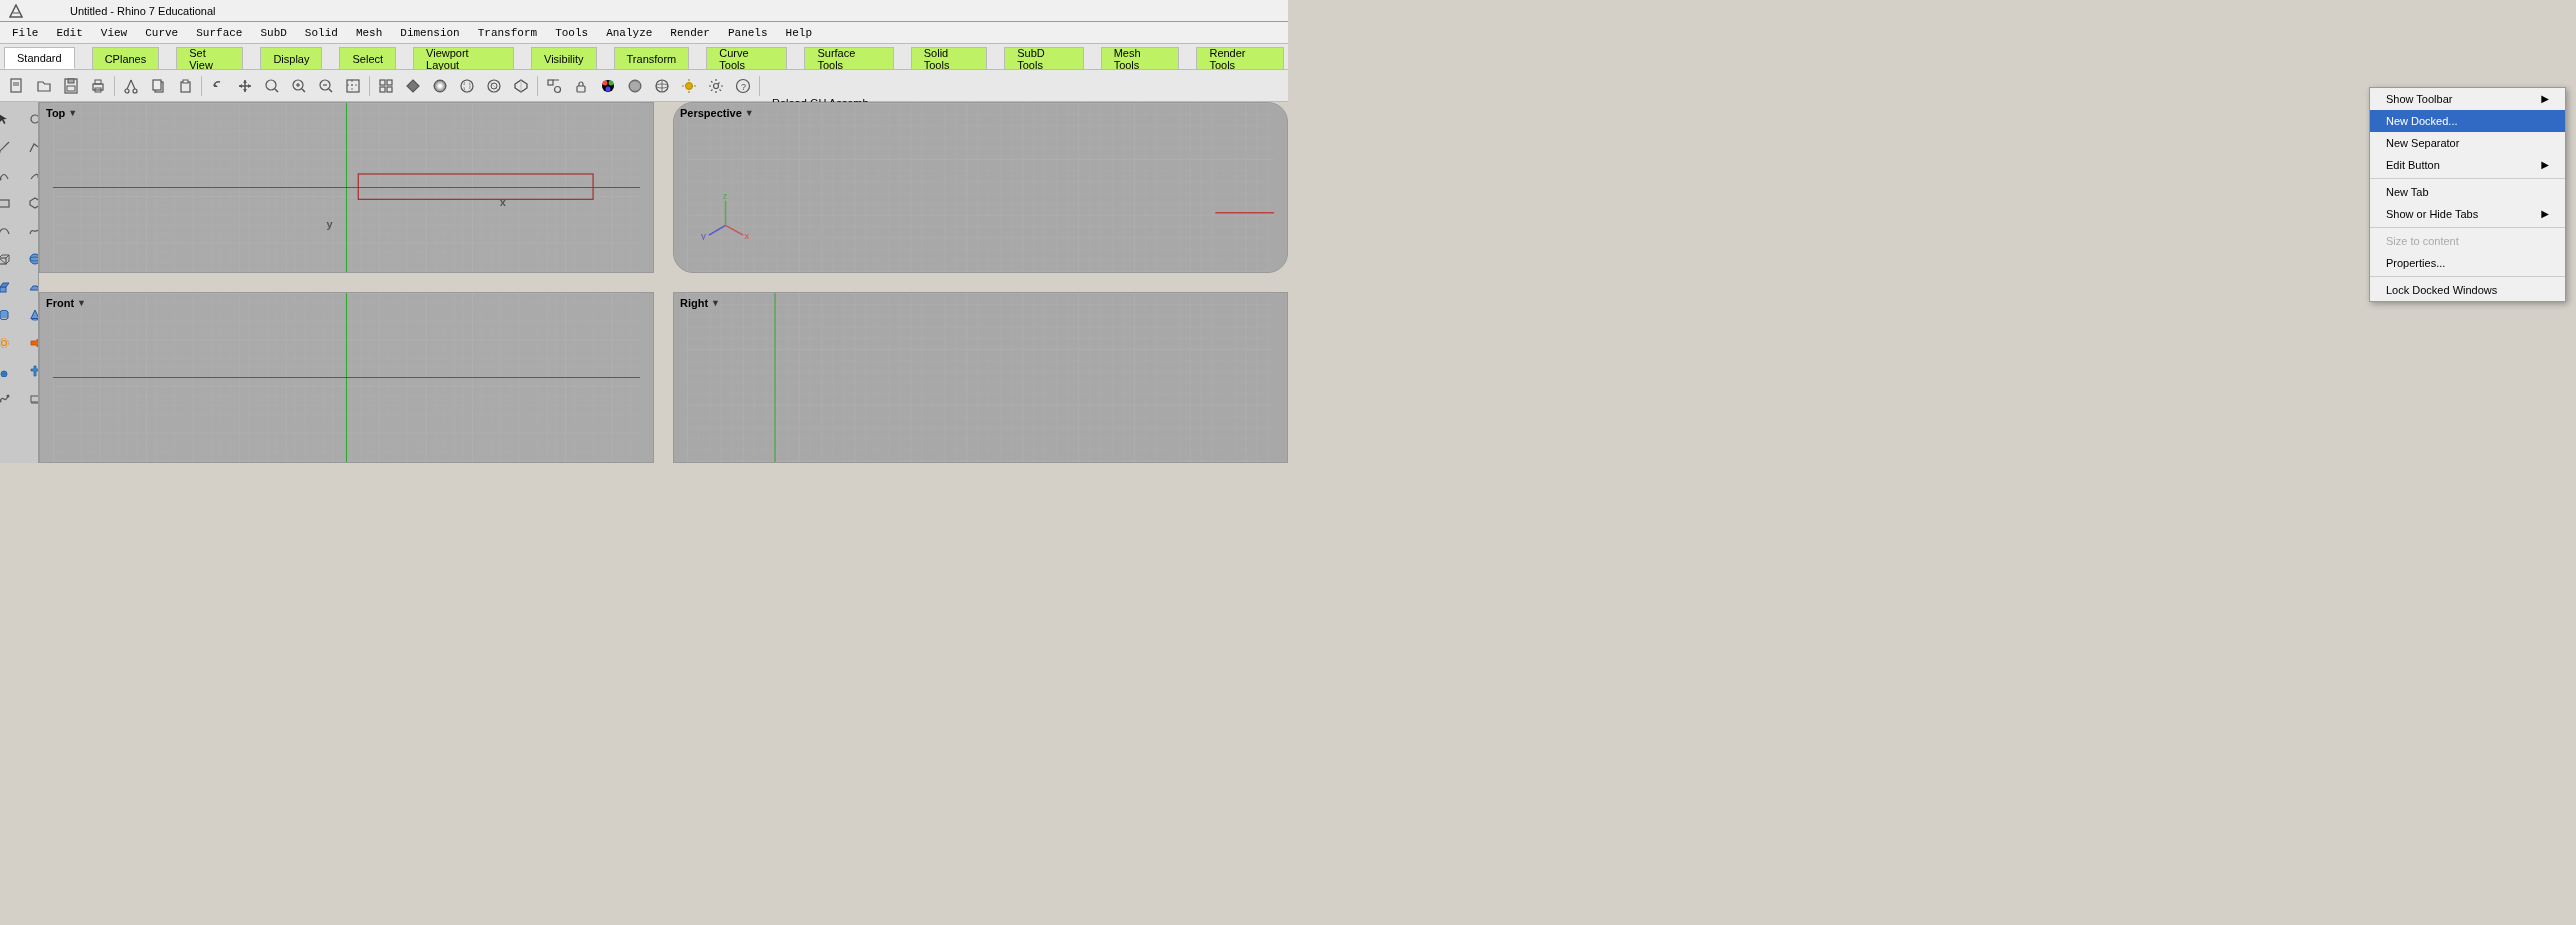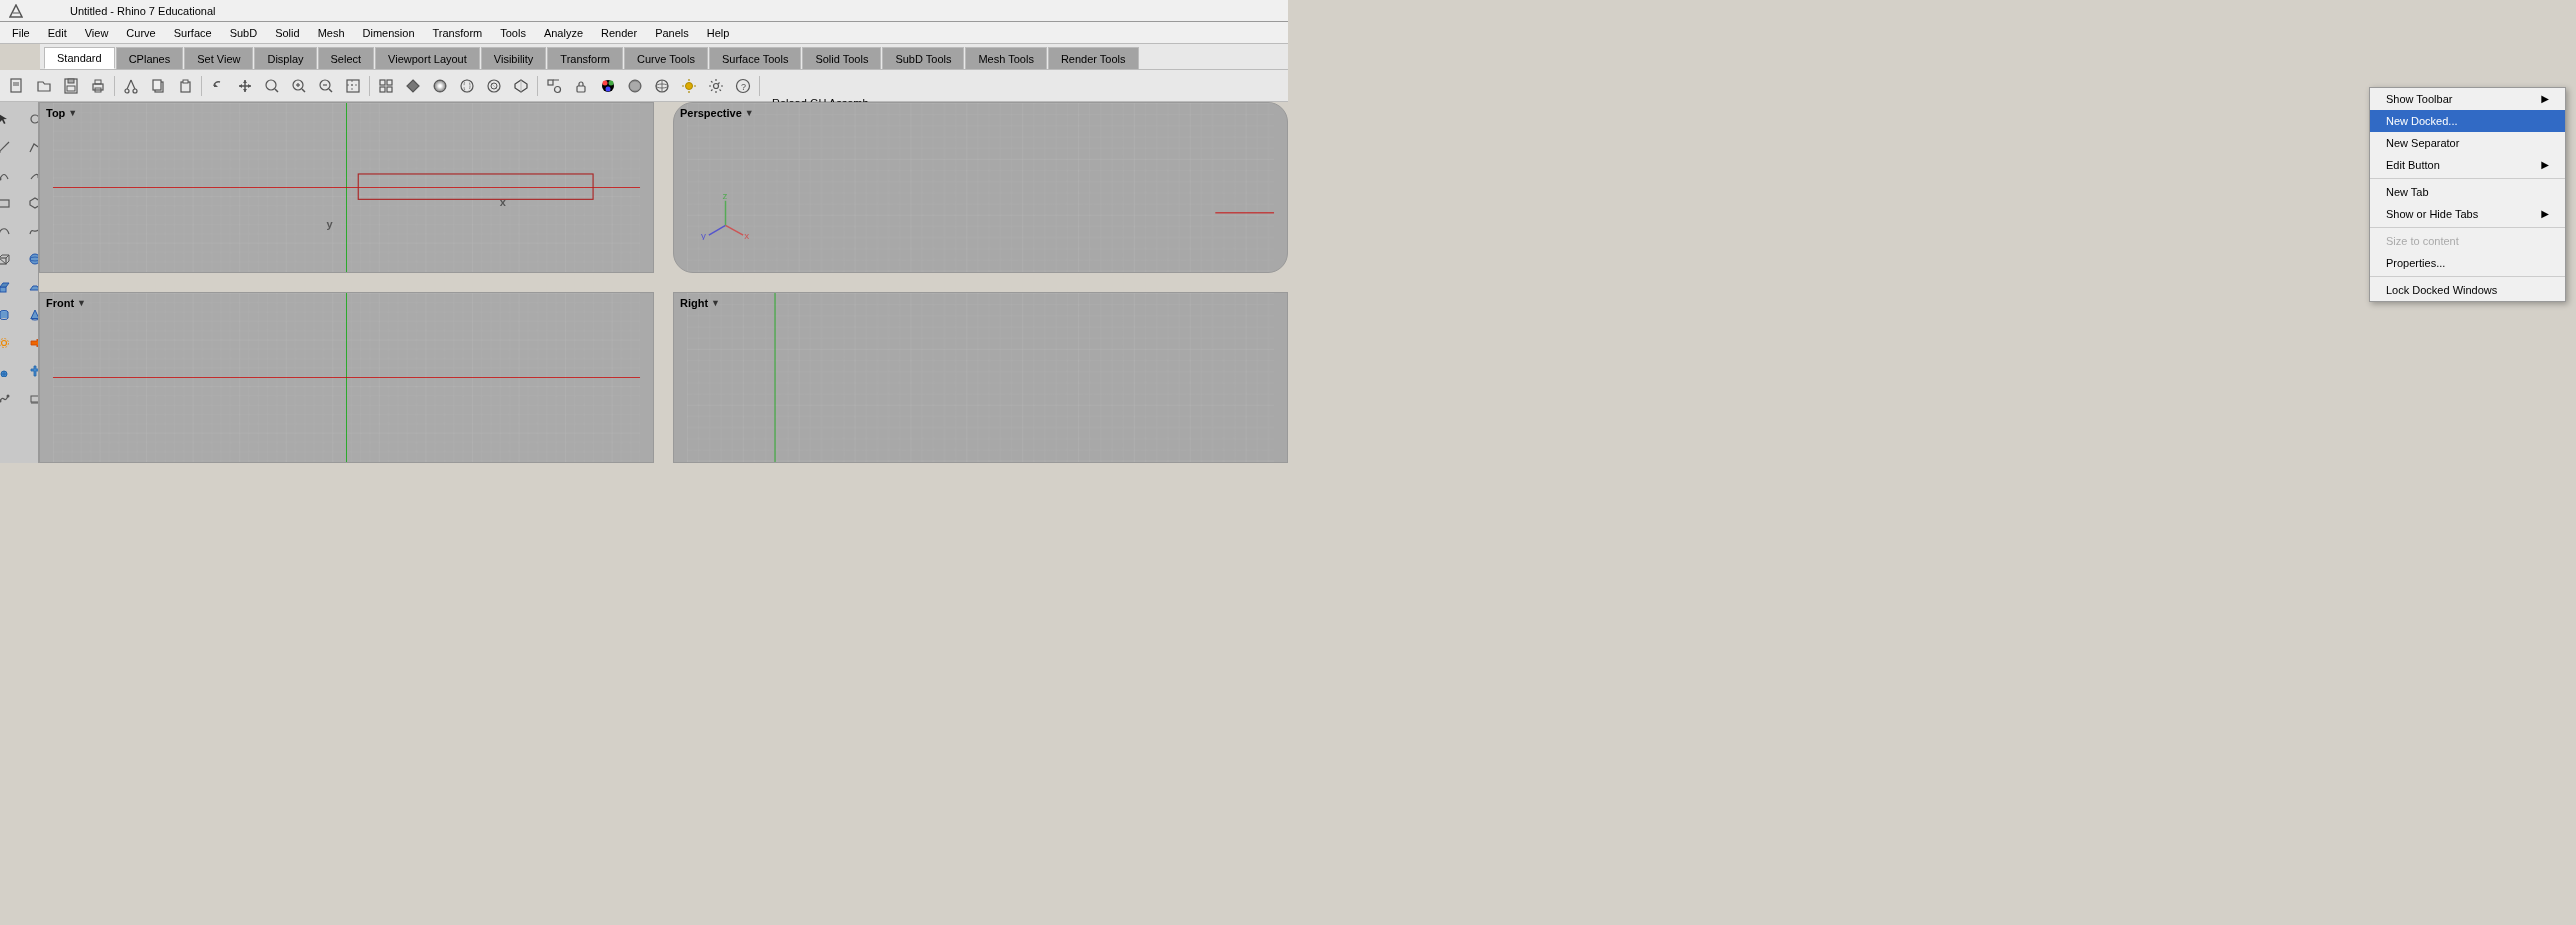--- a/index.html
+++ b/index.html
@@ -38,44 +38,44 @@
 
     
     #menu-bar {
       height: 22px;
       background: #f0f0f0;
       display: flex;
       align-items: center;
       padding: 0 4px;
       border-bottom: 1px solid #bbb;
       gap: 2px;
+      font-family: Liberation Mono, monospace;
     }
     .menu-item {
       padding: 2px 8px;
       font-size: 11px;
       color: #000;
       cursor: pointer;
       white-space: nowrap;
     }
 
     
     #toolbar-tabs {
       height: 26px;
       background: #e8e8e8;
       display: flex;
       align-items: flex-end;
       padding: 0 4px;
       border-bottom: 1px solid #bbb;
-      gap: 1px;
-      margin-left: 40px;
+      gap: 17px;
     }
     .toolbar-tab {
       padding: 3px 12px;
       font-size: 11px;
-      background: #a3a3a3;
+      background: #bef264;
       border: 1px solid #bbb;
       border-bottom: none;
       cursor: pointer;
       color: #000;
       height: 22px;
       display: flex;
       align-items: center;
     }
     .toolbar-tab.active {
       background: #fff;

